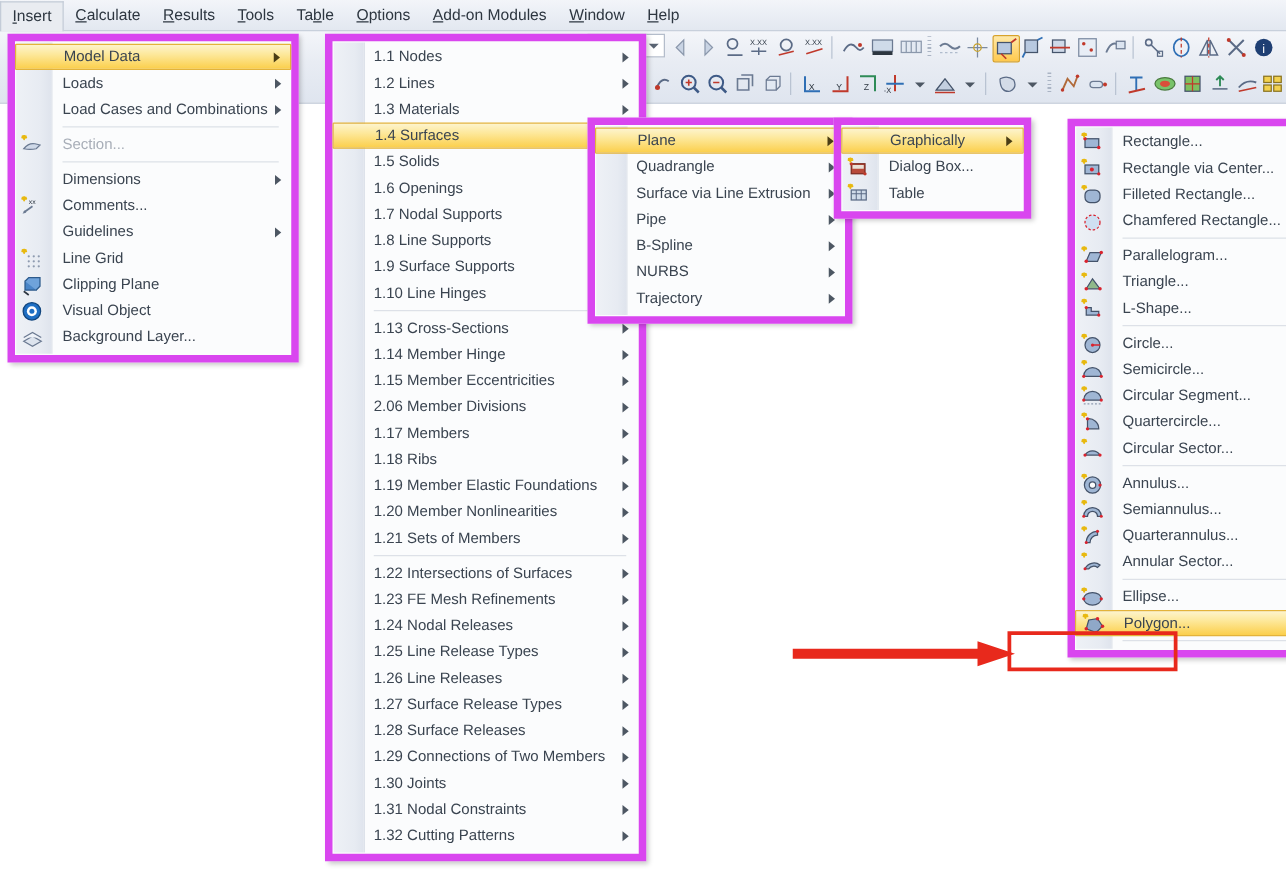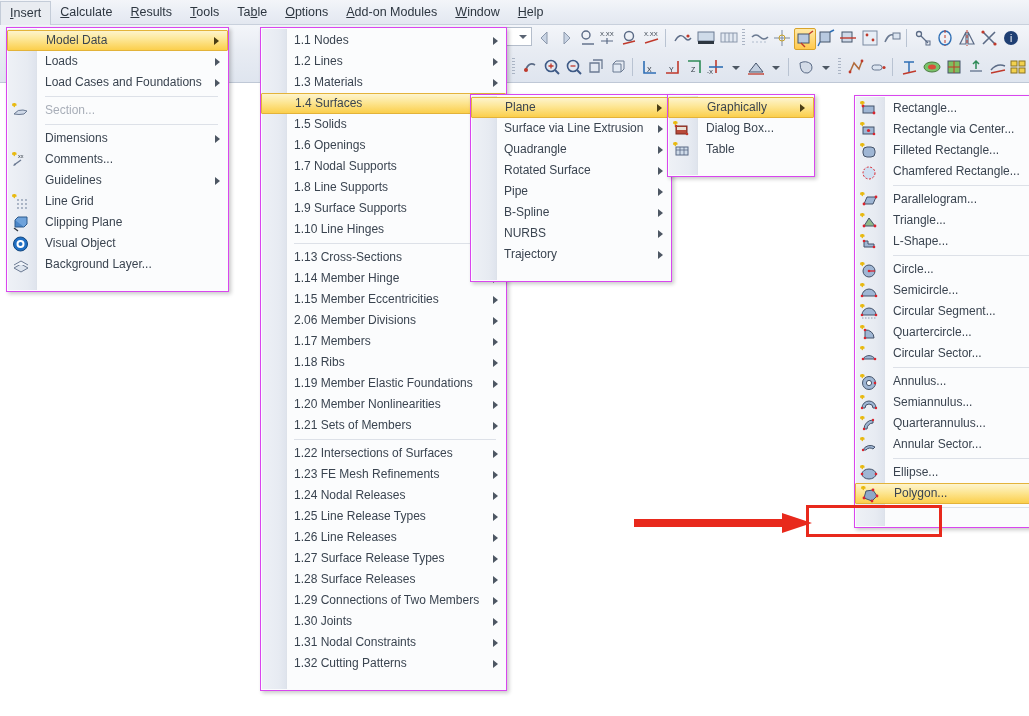--- a/index.html
+++ b/index.html
@@ -57,23 +57,23 @@
     border-left:4px solid transparent;border-right:4px solid transparent;
     border-top:4px solid #5a6473;
   }
   .tb-active{background:linear-gradient(to bottom,#ffe9a8,#ffc94d);
      border:1px solid #d8a32a;border-radius:2px;}
 
   
   .menu{
     position:absolute;
     background:#fbfcfd;
-    border:1px solid #d946ef;
+    border:6px solid #d946ef;
     box-shadow:2px 2px 4px rgba(0,0,0,.22);
-    padding:2px 0 16px 0;
+    padding:2px 0 4px 0;
     z-index:20;
   }
   .menu .gutter{
     position:absolute;left:1px;top:1px;bottom:1px;width:28px;
     background:linear-gradient(to right,#eef1f6 0%,#e7ebf2 70%,#dfe4ed 100%);
     border-right:1px solid #dde2ea;
   }
   .menu.g24 .gutter{width:24px;}
   .mi{
     position:relative;height:21px;line-height:21px;
@@ -377,21 +377,21 @@
     <div class="mb-item"><span class="acc">O</span>ptions</div>
     <div class="mb-item"><span class="acc">A</span>dd-on Modules</div>
     <div class="mb-item"><span class="acc">W</span>indow</div>
     <div class="mb-item"><span class="acc">H</span>elp</div>
   </div>
 
 <div class="menu" id="menu-insert">
   <div class="gutter"></div>
 <div class="mi sel"><span>Model Data</span><span class="arrow"></span></div>
     <div class="mi"><span>Loads</span><span class="arrow"></span></div>
-    <div class="mi"><span>Load Cases and Foundations</span><span class="arrow"></span></div>
+    <div class="mi"><span>Load Cases and Combinations</span><span class="arrow"></span></div>
     <div class="sep"></div>
     <div class="mi dis"><span class="ico">
         <svg width="18" height="18" viewBox="0 0 18 18">
           <path d="M2 11 q4 -5 9 -4 l4 1 l-3 3 q-5 1 -10 0 Z" fill="#cfd9e8" stroke="#6b7a92"></path>
           <path d="M1 1 l1.6 1.6 M3.6 1 l-1.6 1.6 M2.3 0.2 v3.2 M0.6 2 h3.4" stroke="#e8b90f" stroke-width="1.5" stroke-linecap="round"></path>
         </svg>
       </span><span>Section...</span></div>
     <div class="sep"></div>
     <div class="mi"><span>Dimensions</span><span class="arrow"></span></div>
     <div class="mi"><span class="ico">
@@ -473,23 +473,22 @@
     <div class="mi"><span>1.28 Surface Releases</span><span class="arrow"></span></div>
     <div class="mi"><span>1.29 Connections of Two Members</span><span class="arrow"></span></div>
     <div class="mi"><span>1.30 Joints</span><span class="arrow"></span></div>
     <div class="mi"><span>1.31 Nodal Constraints</span><span class="arrow"></span></div>
     <div class="mi"><span>1.32 Cutting Patterns</span><span class="arrow"></span></div>
   </div>
 
 <div class="menu g24" id="menu-surfaces">
   <div class="gutter"></div>
 <div class="mi sel"><span>Plane</span><span class="arrow"></span></div>
+    <div class="mi"><span>Quadrangle</span><span class="arrow"></span></div>
     <div class="mi"><span>Surface via Line Extrusion</span><span class="arrow"></span></div>
-    <div class="mi"><span>Quadrangle</span><span class="arrow"></span></div>
-    <div class="mi"><span>Rotated Surface</span><span class="arrow"></span></div>
     <div class="mi"><span>Pipe</span><span class="arrow"></span></div>
     <div class="mi"><span>B-Spline</span><span class="arrow"></span></div>
     <div class="mi"><span>NURBS</span><span class="arrow"></span></div>
     <div class="mi"><span>Trajectory</span><span class="arrow"></span></div>
   </div>
 
 <div class="menu" id="menu-plane">
   <div class="gutter"></div>
 <div class="mi sel"><span>Graphically</span><span class="arrow"></span></div>
     <div class="mi"><span class="ico">

